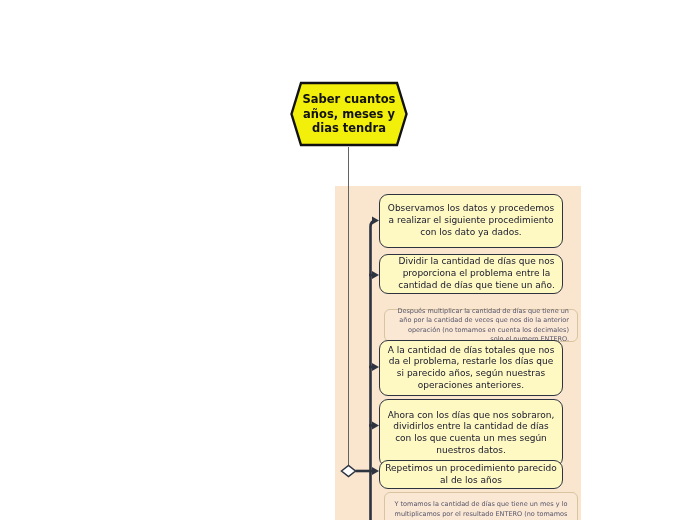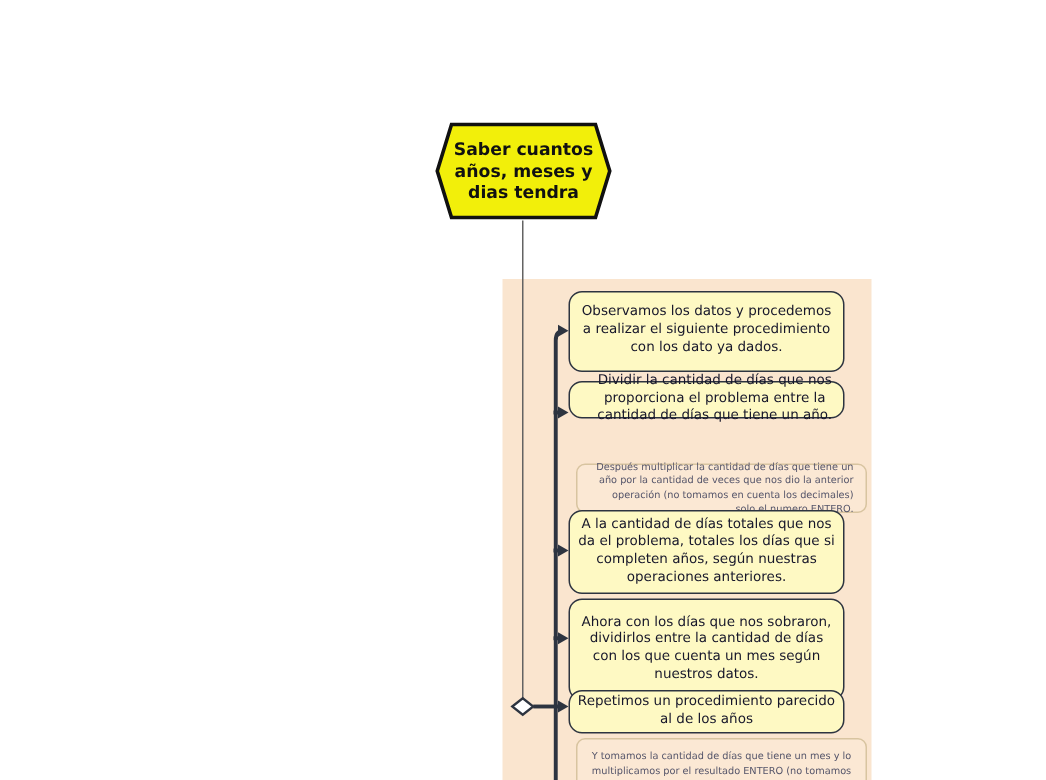--- a/index.html
+++ b/index.html
@@ -23,21 +23,21 @@
     font-size:11.5px;font-weight:bold;color:#111111;line-height:1.25;
   }
   
   .step{
     position:absolute;left:379px;width:184px;box-sizing:border-box;
     background:#fef9c3;border:1.5px solid #2d3440;border-radius:9px;
     display:flex;align-items:center;justify-content:center;text-align:center;
     font-size:9px;line-height:1.3;color:#16162a;padding:2px 5px;cursor:pointer;
   }
   .b1{top:194px;height:54px;}
-  .b2{top:254px;height:25px;padding-left:16px;}
+  .b2{top:254px;height:40px;padding-left:16px;}
   .b3{top:340px;height:56px;}
   .b4{top:399px;height:68px;}
   .b5{top:460px;height:29px;}
   
   .note{
     position:absolute;left:384px;width:194px;box-sizing:border-box;
     background:#fbe8d4;border:1px solid #d8c4a0;border-radius:6px;
     display:flex;align-items:center;justify-content:center;text-align:center;
     font-size:6.5px;line-height:1.45;color:#55556a;padding:2px 8px;cursor:pointer;
   }
@@ -75,18 +75,18 @@
   <div class="hex">
     <svg width="118" height="66" viewBox="0 0 118 66" xmlns="http://www.w3.org/2000/svg">
       <polygon points="1.5,33 11,2 107,2 116.5,33 107,64 11,64" fill="#f2ef0a" stroke="#111111" stroke-width="2.4"></polygon>
     </svg>
     <div class="hex-label">Saber cuantos años, meses y dias tendra</div>
   </div>
 
   <div class="step b1">Observamos los datos y procedemos a realizar el siguiente procedimiento con los dato ya dados.</div>
   <div class="step b2">Dividir la cantidad de días que nos proporciona el problema entre la cantidad de días que tiene un año.</div>
   <div class="note n1">Después multiplicar la cantidad de días que tiene un año por la cantidad de veces que nos dio la anterior operación (no tomamos en cuenta los decimales)  solo el numero  ENTERO.</div>
-  <div class="step b3">A la cantidad de días totales que nos da el problema, totales los días que si completen años, según nuestras operaciones anteriores.</div>
+  <div class="step b3">A la cantidad de días totales que nos da el problema, restarle los días que si parecido años, según nuestras operaciones anteriores.</div>
   <div class="step b4">Ahora con los días que nos sobraron, dividirlos entre la cantidad de días con los que cuenta un mes según nuestros datos.</div>
   <div class="step b5">Repetimos un procedimiento parecido al de los años</div>
   <div class="note n2">Y tomamos la cantidad de días que tiene un mes y lo multiplicamos por el resultado ENTERO (no tomamos en</div>
 
 </div>
 
 </body></html>

